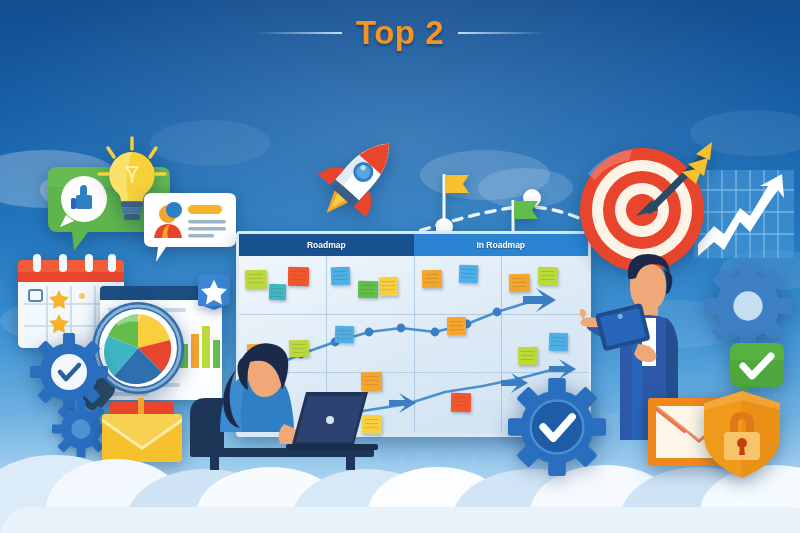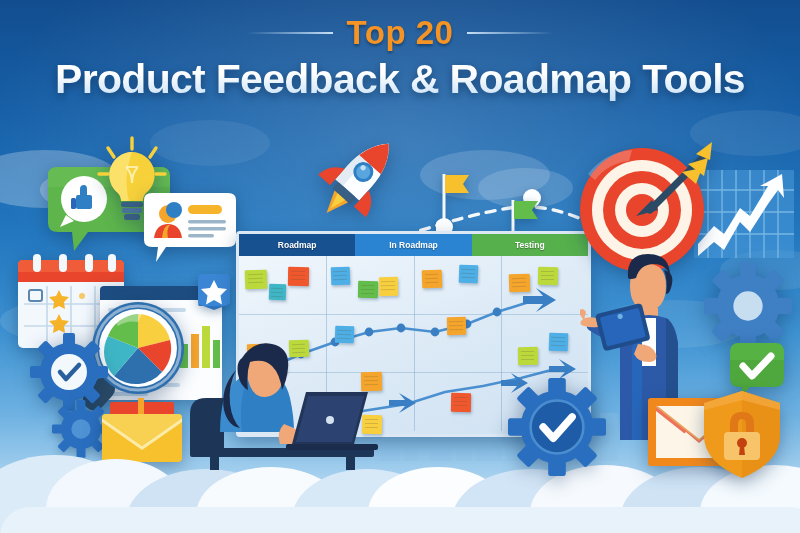--- a/index.html
+++ b/index.html
@@ -81,24 +81,23 @@
     <div class="bld" style="left:556px;width:14px;height:64px;"></div>
     <div class="bld" style="left:574px;width:22px;height:36px;"></div>
     <div class="bld" style="left:600px;width:18px;height:48px;"></div>
     <div class="bld" style="left:380px;width:20px;height:30px;"></div>
     <div class="bld" style="left:404px;width:14px;height:46px;"></div>
   </div>
 
   <div class="hdr">
     <div class="eyebrow">
       <span class="rule"></span>
-      <span class="t10">Top 20</span>
+      <span class="t10">Top 2</span>
       <span class="rule r2"></span>
     </div>
-    <div class="maintitle">Product Feedback &amp; Roadmap Tools</div>
   </div>
 
   <svg class="sticker shadow-md" style="left:40px;top:165px;" width="132" height="96" viewBox="0 0 132 96">
     <path d="M8 10 Q8 2 18 2 H120 Q130 2 130 11 V58 Q130 67 120 67 H48 L34 86 L32 67 H18 Q8 67 8 58 Z" fill="#5eb54b"></path>
     <path d="M8 10 Q8 2 18 2 H120 Q130 2 130 11 V22 H8 Z" fill="#6cc257" opacity=".6"></path>
     <circle cx="44" cy="34" r="23" fill="#fff"></circle>
     <path d="M26 50 l-6 12 14 -6 z" fill="#fff"></path>
     <g>
       <rect x="36" y="30" width="16" height="14" rx="2" fill="#2f7fc4"></rect>
       <path d="M40 30 v-6 q0-4 4-4 q3 0 3 4 v6 z" fill="#2f7fc4"></path>
@@ -279,23 +278,20 @@
     </g>
   </svg>
 
   <div class="board">
     <div class="bhead">
       <div class="bcol" id="bc0" style="background: rgb(23, 81, 143);">
           <span>Roadmap</span>
         </div>
       <div class="bcol" id="bc1" style="background: rgb(42, 132, 210);">
           <span>In Roadmap</span>
-        </div>
-      <div class="bcol" id="bc2" style="background: rgb(86, 176, 76);">
-          <span>Testing</span>
         </div>
     </div>
     <div class="bbody" id="board-body">
       <div class="gv" style="left:25%"></div>
       <div class="gv" style="left:50%"></div>
       <div class="gv" style="left:75%"></div>
       <div class="gh" style="top:33%"></div>
       <div class="gh" style="top:66%"></div>
 
       <svg class="trend" viewBox="0 0 349 175" preserveAspectRatio="none">

